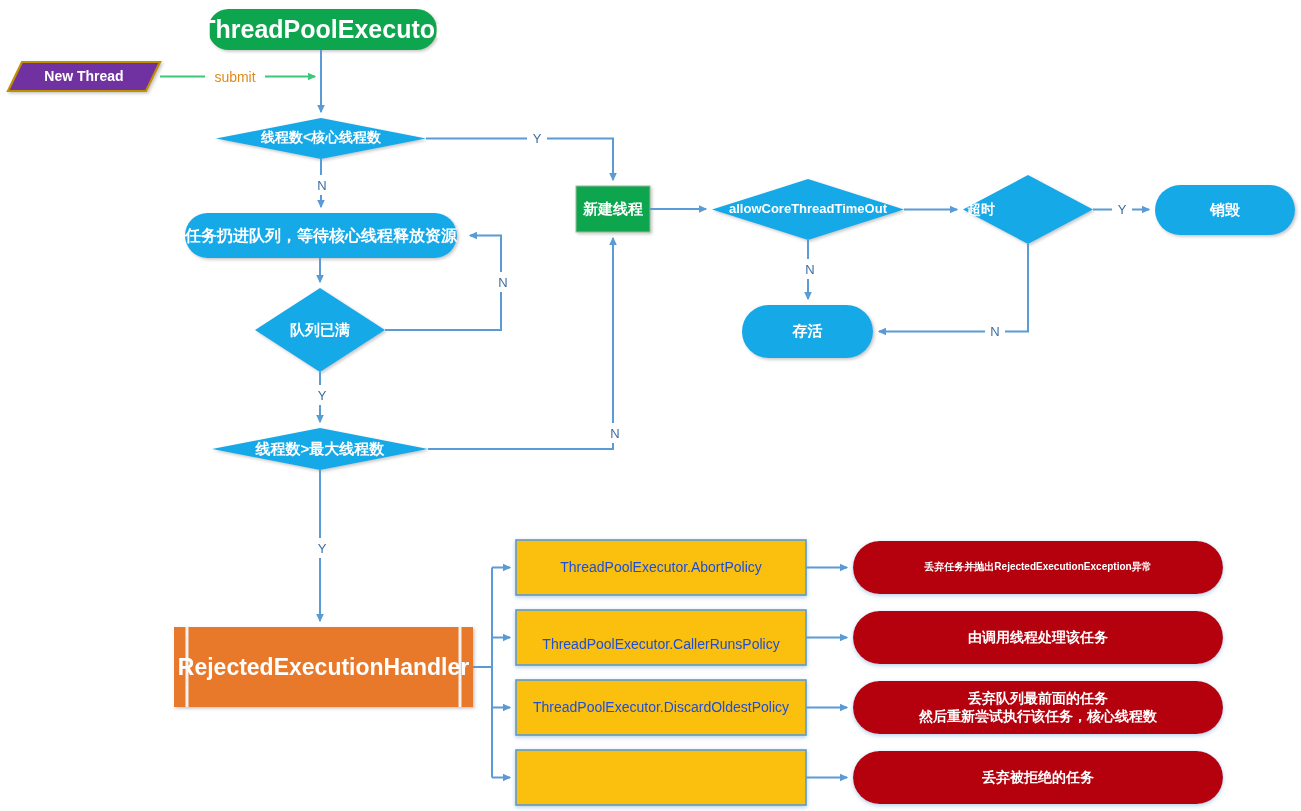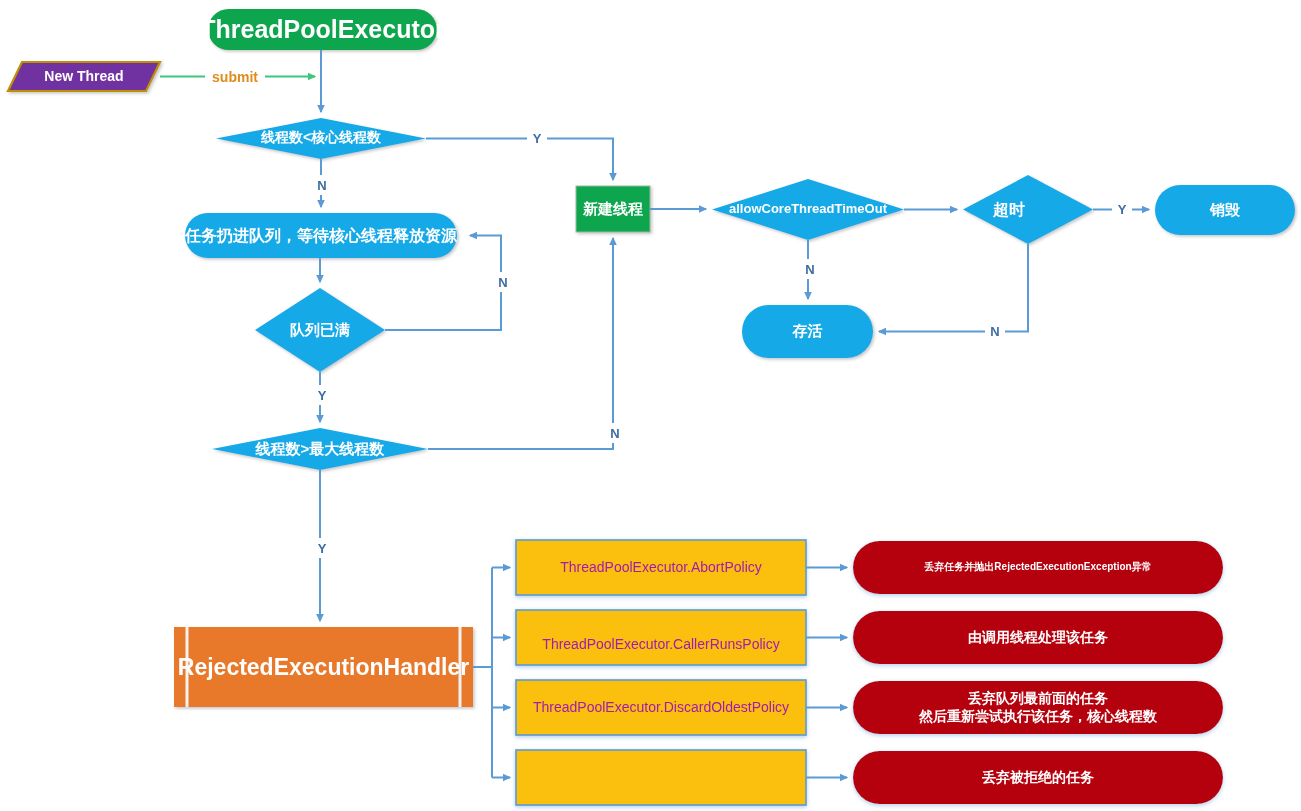--- a/index.html
+++ b/index.html
@@ -6,25 +6,25 @@
   body{width:1301px;height:811px;overflow:hidden;
        font-family:"Liberation Sans","DejaVu Sans",sans-serif;}
   #stage{position:relative;width:1301px;height:811px;}
   svg{position:absolute;left:0;top:0;}
   .node-label{
     position:absolute;display:flex;align-items:center;justify-content:center;
     text-align:center;pointer-events:none;line-height:1.25;
   }
   .edge-label{
     position:absolute;display:flex;align-items:center;justify-content:center;
-    font-size:13px;color:#3e6da3;background:#ffffff;padding:0 2px;font-weight:bold;
+    font-size:13px;color:#3e6da3;background:#ffffff;padding:0 2px;
   }
   .edge-label.sub{color:#e08b1a;font-size:14px;}
   .t-white{color:#ffffff;font-weight:bold;}
-  .t-black{color:#a21caf;}
+  .t-black{color:#1d4ed8;}
 </style>
 </head>
 <body>
 
 <div id="stage">
 
   <svg width="1301" height="811">
     <defs>
       <marker id="arrow" markerWidth="9" markerHeight="9" refX="7.2" refY="4.5" orient="auto" markerUnits="userSpaceOnUse">
         <path d="M0,0.6 L8.4,4.5 L0,8.4 z" fill="#5B9BD5"></path>
@@ -169,21 +169,21 @@
   <div class="node-label t-white" style="left:185px;top:213px;width:272px;height:45px;font-size:16px;">任务扔进队列，等待核心线程释放资源</div>
 
   <div class="node-label t-white" style="left:255px;top:318px;width:130px;height:24px;font-size:15px;">队列已满</div>
 
   <div class="node-label t-white" style="left:212px;top:437px;width:216px;height:24px;font-size:15px;">线程数&gt;最大线程数</div>
 
   <div class="node-label t-white" style="left:576px;top:186px;width:74px;height:46px;font-size:15px;">新建线程</div>
 
   <div class="node-label t-white" style="left:712px;top:198px;width:192px;height:23px;font-size:13px;">allowCoreThreadTimeOut</div>
 
-  <div class="node-label t-white" style="left:944px;top:198px;width:130px;height:23px;font-size:16px;text-align:center;">超时</div>
+  <div class="node-label t-white" style="left:916px;top:198px;width:130px;height:23px;font-size:14px;text-align:center;">超时</div>
 
   <div class="node-label t-white" style="left:1155px;top:185px;width:140px;height:50px;font-size:15px;">销毁</div>
 
   <div class="node-label t-white" style="left:742px;top:305px;width:131px;height:53px;font-size:15px;">存活</div>
 
   <div class="node-label t-white" style="left:190px;top:627px;width:267px;height:80px;font-size:23px;">RejectedExecutionHandler</div>
 
   <div class="node-label t-black" style="left:516px;top:540px;width:290px;height:55px;font-size:14px;">ThreadPoolExecutor.AbortPolicy</div>
   <div class="node-label t-black" style="left:516px;top:610px;width:290px;height:69px;font-size:14px;">ThreadPoolExecutor.CallerRunsPolicy</div>
   <div class="node-label t-black" style="left:516px;top:680px;width:290px;height:55px;font-size:14px;">ThreadPoolExecutor.DiscardOldestPolicy</div>

